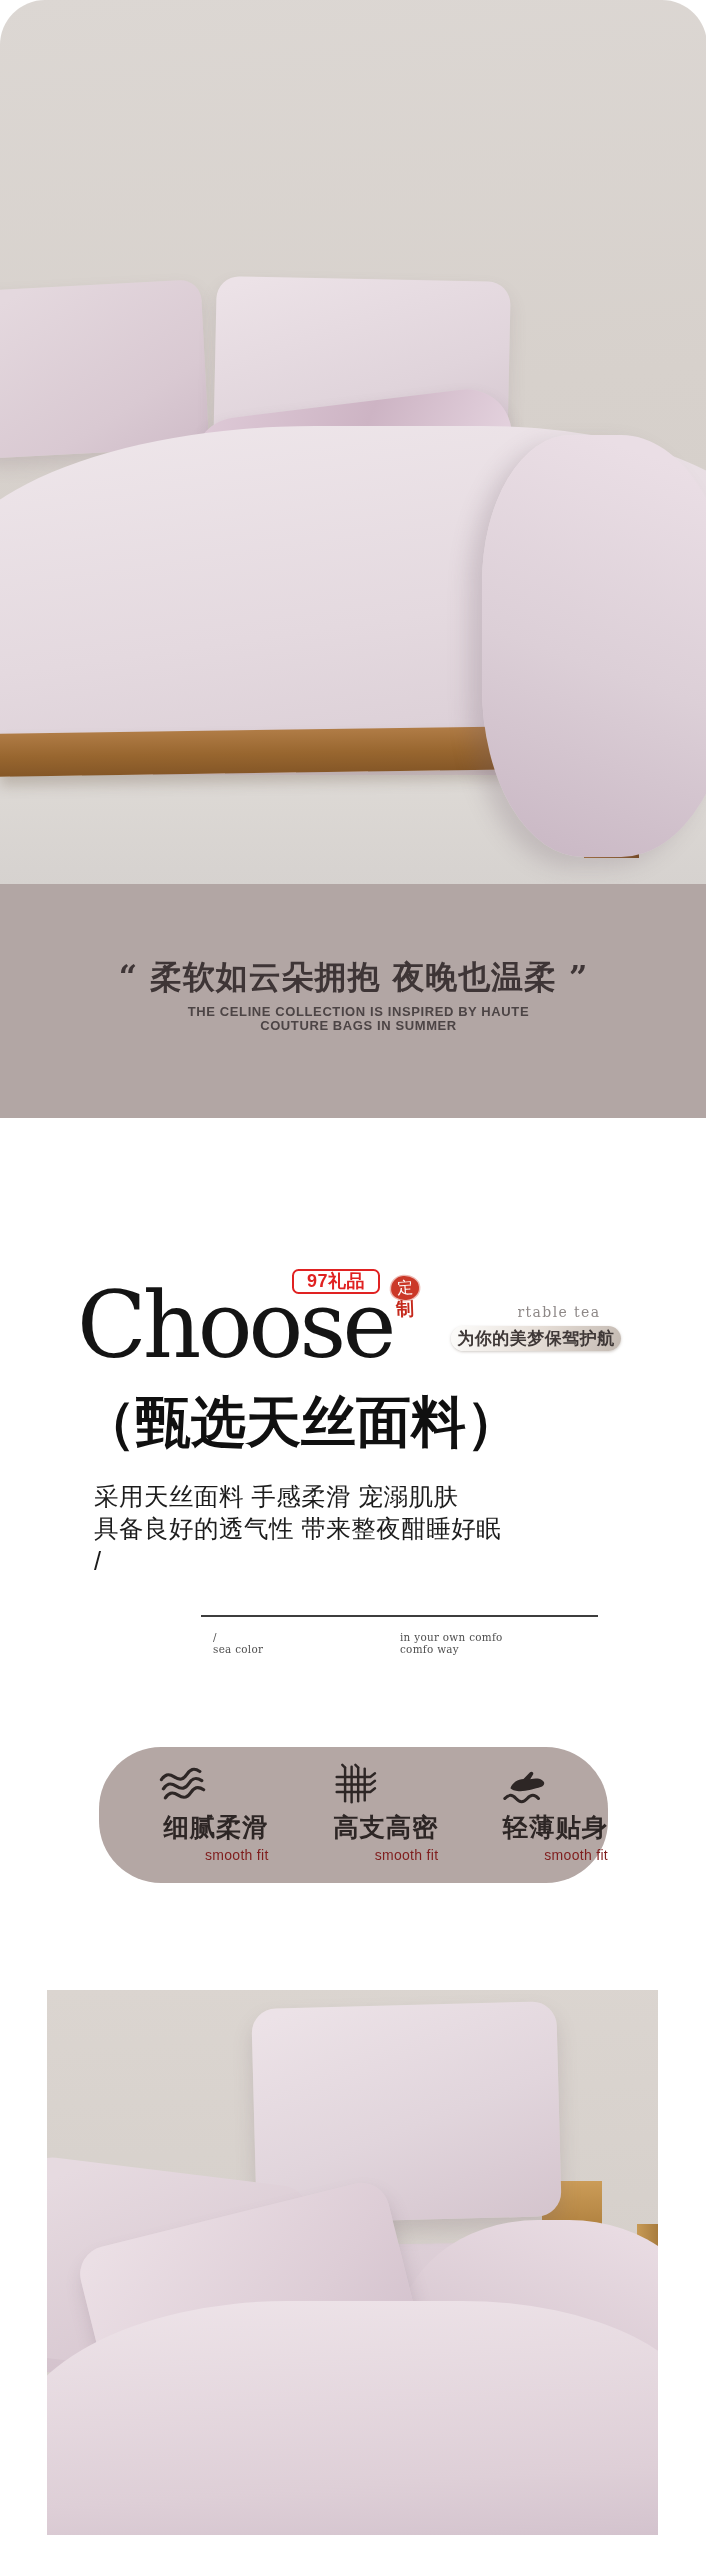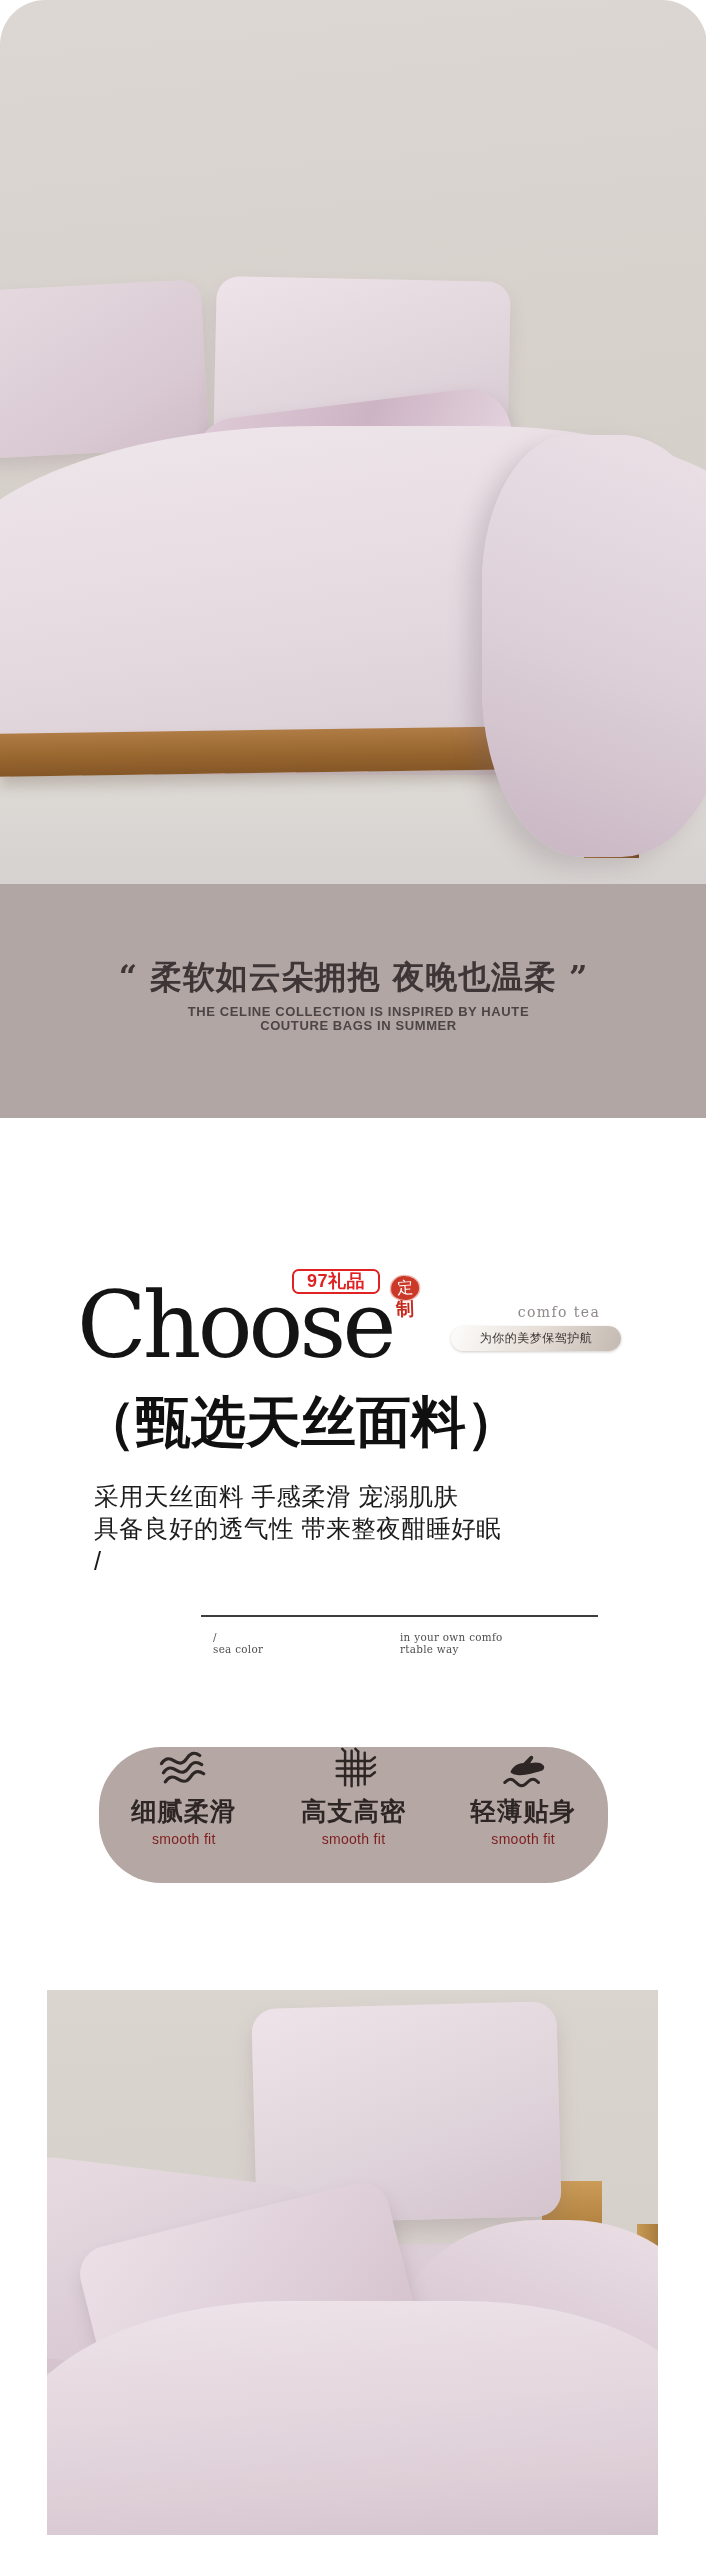--- a/index.html
+++ b/index.html
@@ -108,21 +108,21 @@
   .brand-script {
     position:absolute; left:495px; top:1304px; width:128px; text-align:center;
     font-family:"DejaVu Serif","Liberation Serif",serif;
     font-size:14px; letter-spacing:1.4px; color:#8e8887;
   }
   .slogan-pill {
     position:absolute; left:451px; top:1326px; width:170px; height:25.4px;
     border-radius:13px;
     background:linear-gradient(115deg,#fbfaf8 5%,#e6ded7 50%,#c3b9b1 100%);
     display:flex; align-items:center; justify-content:center;
-    font-size:12px; font-weight:400; color:#3f3837; letter-spacing:0.5px;
+    font-size:17px; font-weight:700; color:#3f3837; letter-spacing:0.5px;
     box-shadow:0 0.9px 2.8px rgba(120,105,95,.35);
   }
   .section-heading {
     position:absolute; left:81px; top:1393px; margin:0;
     font-family:"DejaVu Serif","Liberation Serif",serif;
     font-size:55px; line-height:1.05; font-weight:700; color:#101010;
     letter-spacing:0px; white-space:nowrap;
   }
   .body-text {
     position:absolute; left:94px; top:1481px; margin:0;
@@ -143,21 +143,21 @@
   .rule-cap-right { left:400px; width:188px; text-align:left; }
 
   
   .features-pill {
     position:absolute; left:99px; top:1747px; width:509px; height:136px;
     border-radius:62px; background:#b4a7a4;
     display:flex; align-items:flex-start; justify-content:space-between;
     padding:0; box-sizing:border-box;
   }
   .feature {
-    width:170px; text-align:center; 
+    width:170px; text-align:right; padding-top:16px;
   }
   .feature .f-icon { height:43px; display:flex; align-items:center; justify-content:center; }
   .feature .f-label {
     margin-top:4.7px; font-size:25.4px; font-weight:700; color:#2d2625; letter-spacing:0.9px;
   }
   .feature .f-caption {
     margin-top:1.9px; font-size:14px; color:#7f1d1d; letter-spacing:0.3px;
   }
 
   
@@ -234,40 +234,40 @@
 
   <div class="gift-badge">97礼品</div>
 
   <div class="seal">
     <span class="seal-top">定</span>
     <span class="seal-bottom">制</span>
   </div>
 
   <h1 class="choose-title">Choose</h1>
 
-  <div class="brand-script">comfo tea</div>
+  <div class="brand-script">rtable tea</div>
   <div class="slogan-pill">为你的美梦保驾护航</div>
 
   <h2 class="section-heading">（甄选天丝面料）</h2>
 
   <p class="body-text">
     <span>采用天丝面料 手感柔滑 宠溺肌肤</span><br>
     <span>具备良好的透气性 带来整夜酣睡好眠</span><br>
     <span class="body-slash">/</span>
   </p>
 
   <div class="divider-rule"></div>
 
   <p class="rule-cap rule-cap-left">
     <span>/</span><br>
     <span>sea color</span>
   </p>
   <p class="rule-cap rule-cap-right">
     <span>in your own comfo</span><br>
-    <span>rtable way</span>
+    <span>comfo way</span>
   </p>
 
   <section class="features-pill">
 
     <div class="feature">
       <div class="f-icon">
         <svg width="55" height="43" viewBox="0 0 58 46" aria-hidden="true">
           <g fill="none" stroke="#2d2625" stroke-width="3.4" stroke-linecap="round" transform="rotate(-12 29 23)">
             <path d="M7 13 c5 -5 9 -5 14 0 c5 5 9 5 14 0 c5 -5 9 -5 14 0"></path>
             <path d="M7 23 c5 -5 9 -5 14 0 c5 5 9 5 14 0 c5 -5 9 -5 14 0"></path>

